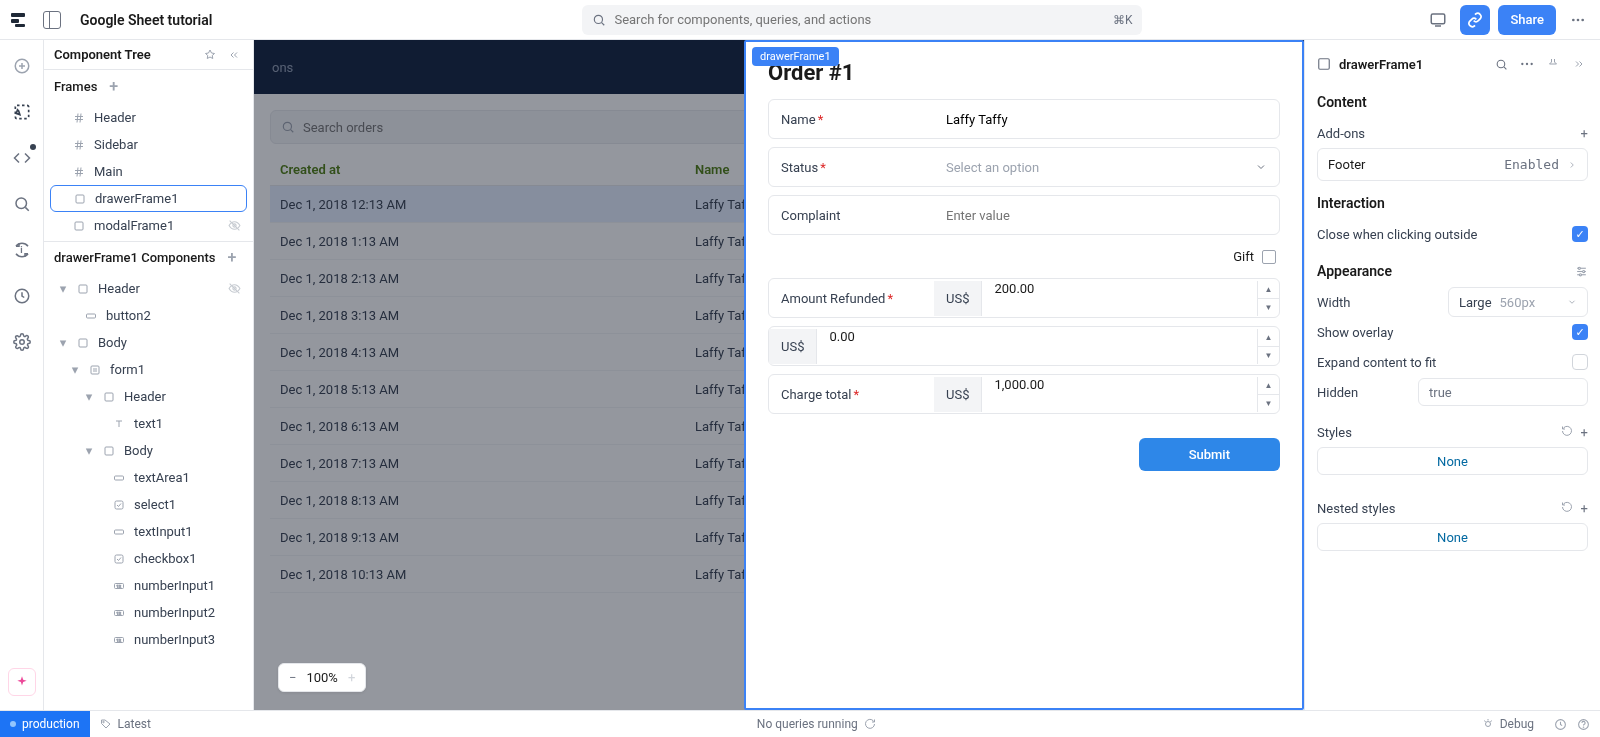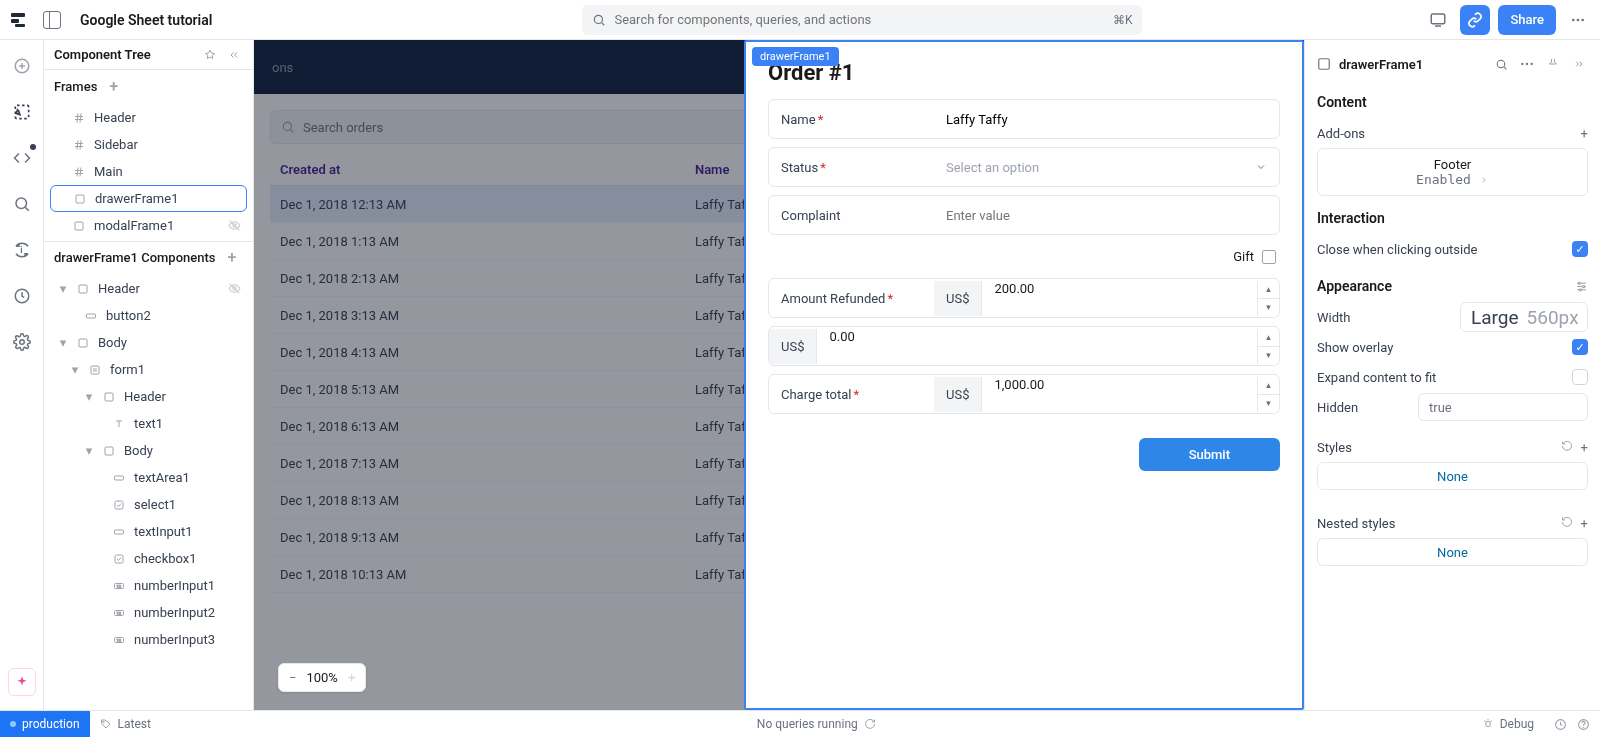--- a/index.html
+++ b/index.html
@@ -47,21 +47,21 @@
 
 .canvas { flex: 1; position: relative; background: #eef0f2; overflow: hidden; }
 .canvas-dark { position: absolute; inset: 0; }
 .app-header-bar { height: 54px; background: #0f1f3d; display: flex; align-items: center; padding: 0 18px; color: #c7d2e4; font-size: 13px; }
 .canvas-body { position: absolute; top: 54px; left: 0; right: 0; bottom: 0; background: #fff; padding: 16px; }
 .search-row { display: flex; align-items: center; gap: 10px; margin-bottom: 10px; }
 .search-input { flex: 1; display: flex; align-items: center; background: #f3f4f6; border: 1px solid #e5e7eb; border-radius: 6px; height: 34px; padding: 0 10px; gap: 8px; color: #6b7280; }
 .search-input input { background: transparent; border: none; font-size: 13px; outline: none; flex: 1; }
 .chip { display: inline-flex; align-items: center; background: #ffe4ec; color: #be185d; border-radius: 14px; padding: 3px 10px; font-size: 12px; gap: 4px; }
 .table { width: 100%; border-collapse: collapse; }
-.table th { text-align: left; font-weight: 600; padding: 8px 10px; font-size: 13px; color: #4c1d95; border-bottom: 1px solid #e5e7eb; }
+.table th { text-align: left; font-weight: 600; padding: 8px 10px; font-size: 13px; color: #4d7c0f; border-bottom: 1px solid #e5e7eb; }
 .table td { padding: 8px 10px; border-bottom: 1px solid #f3f4f6; font-size: 13px; color: #374151; }
 .table tr.sel td { background: #e6efff; }
 .pill { display: inline-block; border-radius: 12px; padding: 3px 10px; font-size: 12px; font-weight: 500; }
 .pill.placed { background: #ffe4ec; color: #be185d; }
 .pill.delivered { background: #ffe4ec; color: #be185d; }
 .pill.shipped { background: #cfe9f7; color: #0369a1; }
 .check { color: #3b82f6; font-weight: 700; }
 
 .dark-overlay { position: absolute; top: 0; left: 0; right: 549px; bottom: 0; background: rgba(17,24,39,0.45); pointer-events: none; }
 
@@ -89,25 +89,25 @@
 
 .zoom { position: absolute; left: 24px; bottom: 18px; background: #fff; border: 1px solid #e5e7eb; border-radius: 6px; display: flex; align-items: center; gap: 10px; padding: 6px 10px; font-size: 13px; box-shadow: 0 1px 3px rgba(0,0,0,0.08); }
 
 
 .right-panel { width: 296px; border-left: 1px solid #e5e7eb; padding: 8px 12px; overflow-y: auto; }
 .rp-header { display: flex; align-items: center; gap: 8px; height: 32px; font-weight: 600; }
 .rp-header .sp { flex: 1; }
 .rp-section-title { font-weight: 600; margin-top: 14px; margin-bottom: 8px; font-size: 14px; display: flex; align-items: center; justify-content: space-between; }
 .rp-row { display: flex; align-items: center; justify-content: space-between; height: 30px; font-size: 13px; color: #374151; }
 .rp-row .plus { color: #6b7280; cursor: pointer; }
-.rp-box { border: 1px solid #e5e7eb; border-radius: 6px; padding: 8px 10px; display: flex; align-items: center; justify-content: space-between; font-size: 13px; flex-direction: column; }
+.rp-box { border: 1px solid #e5e7eb; border-radius: 6px; padding: 8px 10px; display: flex; align-items: center; justify-content: space-between; font-size: 13px; }
 .rp-box .mono { font-family: ui-monospace, Menlo, monospace; color: #6b7280; }
 .toggle { width: 16px; height: 16px; border-radius: 4px; background: #3b82f6; display: inline-flex; align-items: center; justify-content: center; color: #fff; font-size: 11px; }
 .toggle.off { background: #fff; border: 1px solid #d1d5db; }
-.width-box { border: 1px solid #e5e7eb; border-radius: 6px; height: 30px; display: flex; align-items: center; padding: 0 10px; gap: 8px; font-size: 19px; width: 128px; }
+.width-box { border: 1px solid #e5e7eb; border-radius: 6px; height: 30px; display: flex; align-items: center; padding: 0 10px; gap: 8px; font-size: 13px; width: 140px; }
 .width-box .dim { color: #9ca3af; }
 .none-box { border: 1px solid #e5e7eb; border-radius: 6px; height: 28px; display: flex; align-items: center; justify-content: center; color: #0369a1; font-size: 13px; }
 .input-box { border: 1px solid #e5e7eb; border-radius: 6px; height: 28px; padding: 0 10px; display: flex; align-items: center; width: 170px; font-family: ui-monospace, Menlo, monospace; color: #6b7280; }
 
 
 .bottom-bar { height: 27px; border-top: 1px solid #e5e7eb; display: flex; align-items: center; font-size: 12px; }
 .env-badge { background: #1d74f5; color: #fff; height: 100%; display: flex; align-items: center; padding: 0 10px; gap: 6px; }
 .env-dot { width: 6px; height: 6px; background: #93c5fd; border-radius: 50%; }
 .bottom-item { display: flex; align-items: center; gap: 6px; padding: 0 10px; color: #6b7280; cursor: pointer; }
 .bottom-center { flex: 1; display: flex; justify-content: center; color: #6b7280; gap: 6px; align-items: center; }

